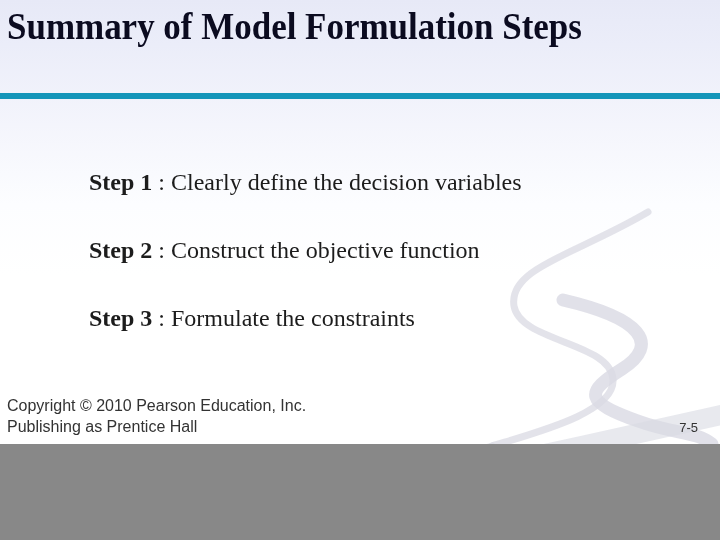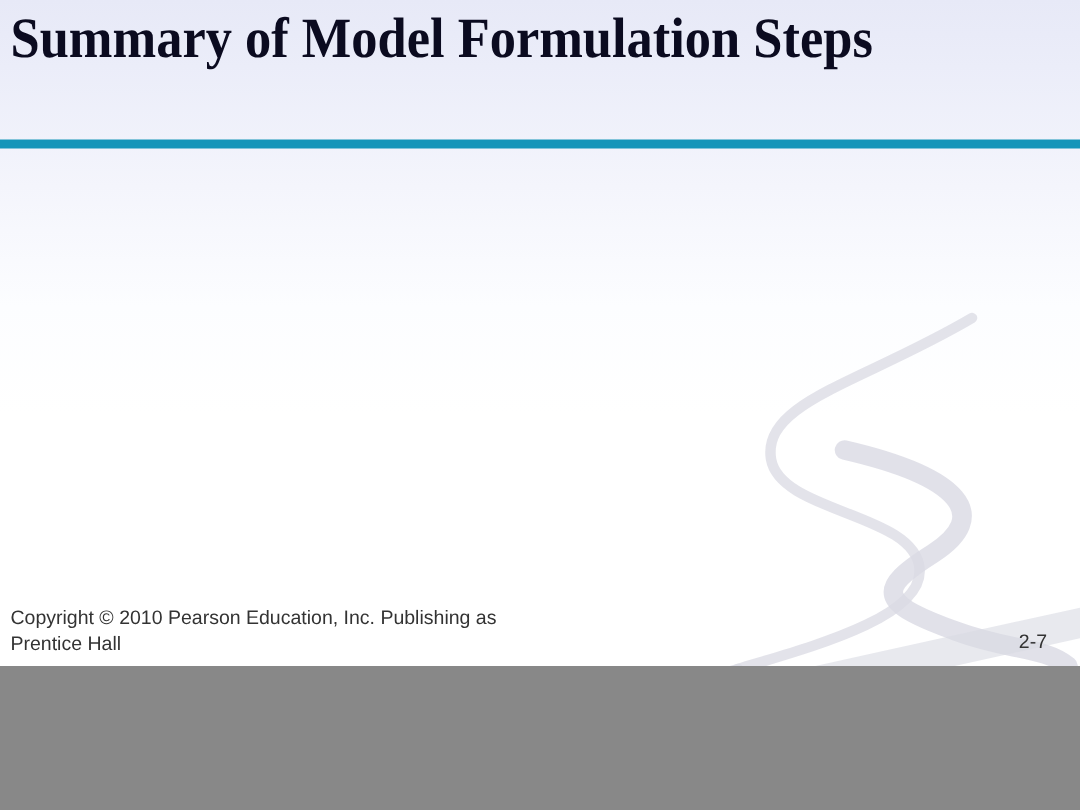--- a/index.html
+++ b/index.html
@@ -22,21 +22,21 @@
   }
   .steps{
     position:absolute;left:89px;top:168px;z-index:3;
     font-family:"Liberation Serif",serif;font-size:24px;line-height:1.2;
     color:var(--body,#1c1c1c);
   }
   .step{margin-bottom:39px;white-space:nowrap;}
   .step-label{font-weight:bold;}
   .copyright{
     position:absolute;left:7px;bottom:6px;width:372px;z-index:3;
-    font-size:13px;line-height:1.35;color:var(--muted,#333333);
+    font-size:16px;line-height:1.35;color:var(--muted,#333333);
   }
   .page-number{
     position:absolute;right:22px;bottom:9px;z-index:3;
     font-size:13px;color:var(--muted,#333333);
   }
 </style>
 </head>
 <body>
 
 <div class="slide">
@@ -46,18 +46,32 @@
     <path class="sw" d="M563,300 C641,318 661,344 622,369 C584,393 585,402 638,421 C673,434 696,431 712,444" stroke-width="13" opacity="0.8"></path>
     <path class="sw" d="M272,514 C430,478 575,448 726,414" stroke-width="20" opacity="0.6"></path>
     <path class="sw" d="M348,546 C500,506 625,484 726,458" stroke-width="12" opacity="0.45"></path>
     <path class="sw" d="M492,446 C464,468 452,504 458,546" stroke-width="7" opacity="0.6"></path>
   </svg>
 
   <h1 class="slide-title">Summary of Model Formulation Steps</h1>
 
   <div class="accent-bar"></div>
 
+  <div class="steps">
+    <div class="step">
+      <span class="step-label">Step 1</span>
+      <span class="step-text">: Clearly define the decision variables</span>
+    </div>
+    <div class="step">
+      <span class="step-label">Step 2</span>
+      <span class="step-text">: Construct the objective function</span>
+    </div>
+    <div class="step">
+      <span class="step-label">Step 3</span>
+      <span class="step-text">: Formulate the constraints</span>
+    </div>
+  </div>
 
   <div class="copyright">Copyright © 2010 Pearson Education, Inc. Publishing as Prentice Hall</div>
 
-  <div class="page-number">2-7</div>
+  <div class="page-number">7-5</div>
 
 </div>
 
 </body></html>

